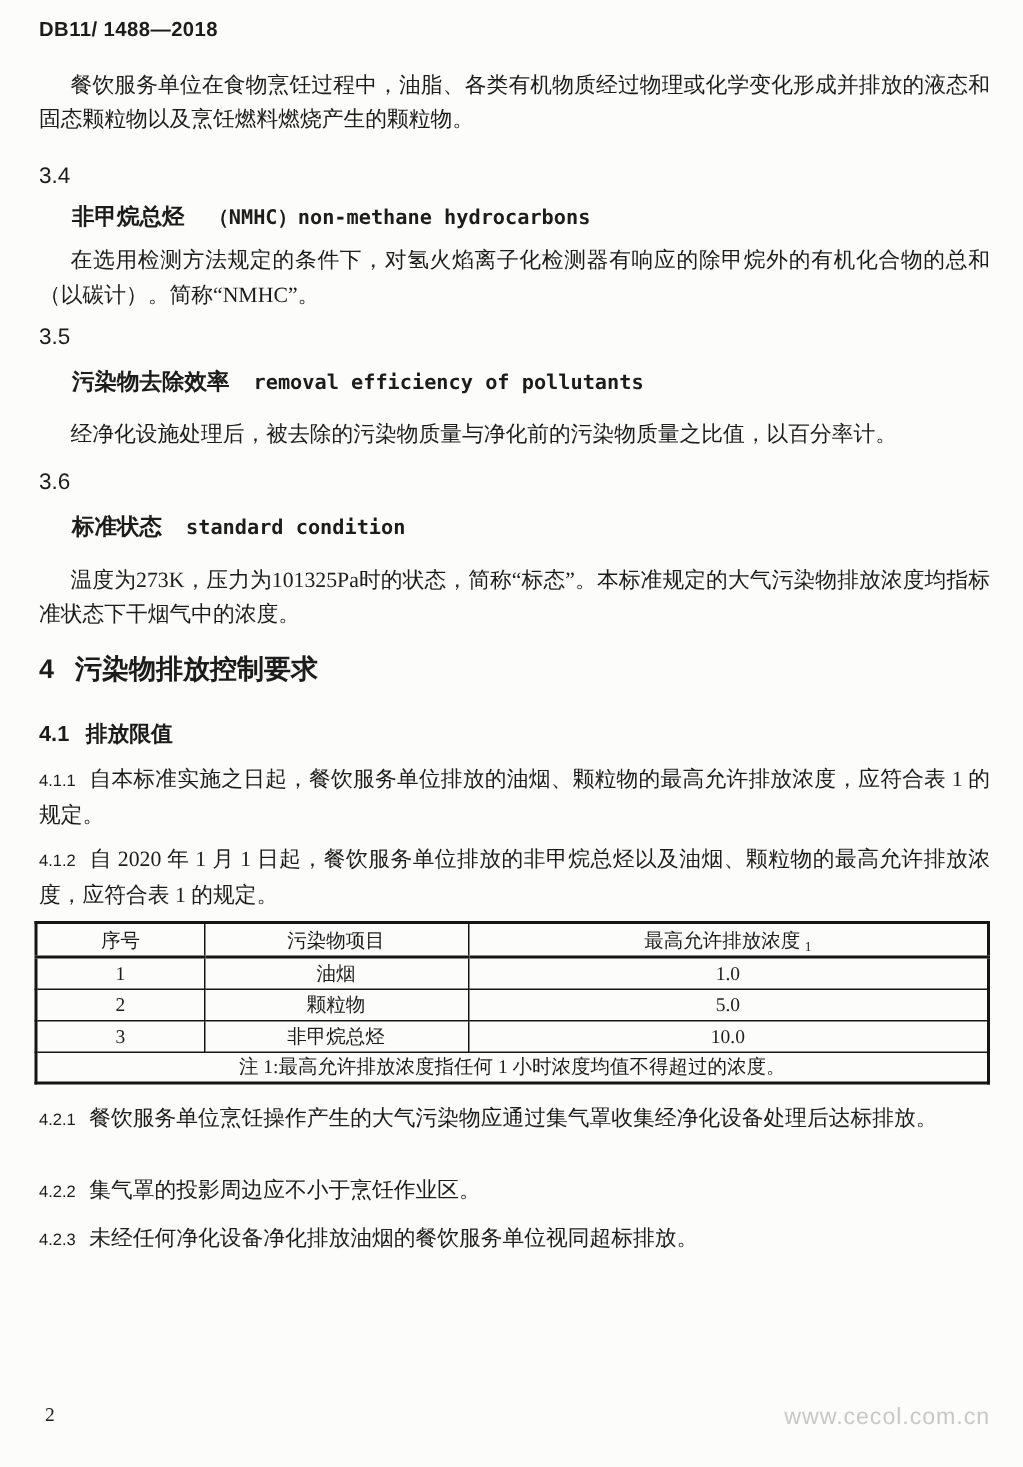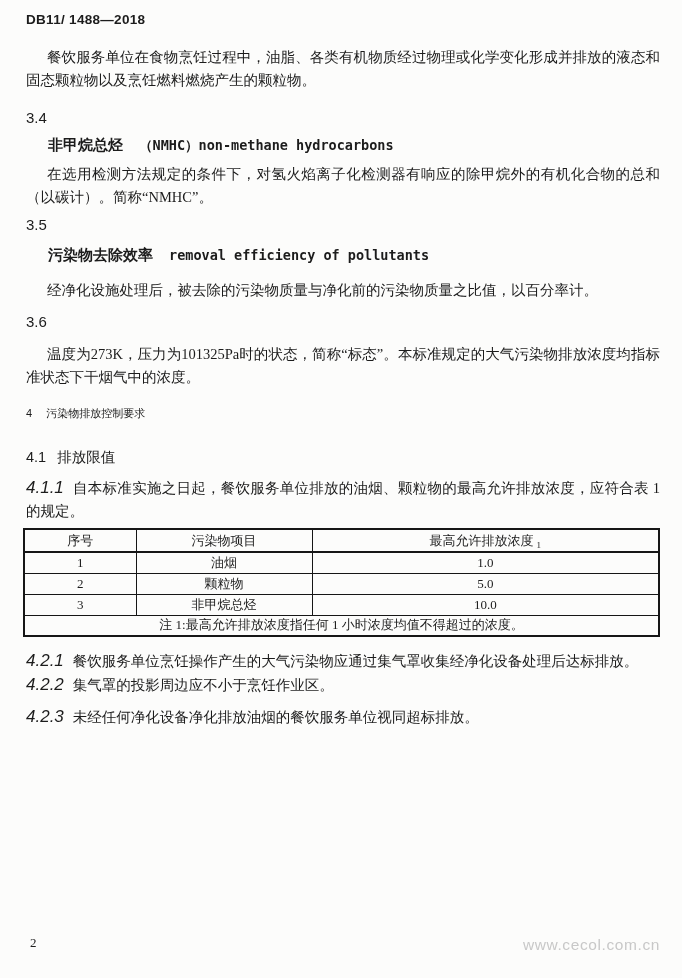--- a/index.html
+++ b/index.html
@@ -44,40 +44,39 @@
   }
   .term-en {
     font-family:"DejaVu Sans Mono","Liberation Mono",monospace;
     font-weight:600;
     font-size:13.5px;
     margin-left:16px;
   }
   .def { margin-top:14px; }
   .h4 {
     font-family:"Liberation Sans","DejaVu Sans",sans-serif;
-    font-weight:400;
-    font-size:11px;
+    font-weight:700;
+    font-size:18px;
     line-height:20px;
     margin-top:14px;
   }
   .h4 .h-num { margin-right:14px; }
   .h-sub {
     font-family:"Liberation Sans","DejaVu Sans",sans-serif;
-    font-weight:400;
+    font-weight:700;
     font-size:14.5px;
     line-height:18px;
   }
   .h-sub .h-num { margin-right:11px; }
   .clause { margin-top:10px; }
   .clause-num {
     font-family:"Liberation Sans","DejaVu Sans",sans-serif;
-    font-size:17px;
+    font-size:11px;
     font-weight:500;
     margin-right:9px;
-    font-style:italic;
   }
   .tbl-caption {
     text-align:center;
     font-family:"Liberation Sans","DejaVu Sans",sans-serif;
     font-weight:700;
     font-size:14.5px;
     line-height:18px;
     margin-top:13px;
   }
   .tbl-caption .cap-title { margin-left:24px; }
@@ -108,21 +107,21 @@
   .col-1 { width:112px; }
   .col-2 { width:176px; }
   .col-3 { width:347px; }
   td.note-cell {
     text-align:left;
     height:25px;
     padding:3px 4px 4px 6px;
     border-top:2px solid #161616;
   }
   sub.hdr-sub { font-size:9px; vertical-align:-3px; margin-left:3px; }
-  .sect42 .clause { margin-top:0; }
+  .sect42 .clause { margin-top:24px; }
   .page-num {
     position:absolute;
     left:30px; top:935px;
     font-size:13px;
   }
   .watermark {
     position:absolute;
     right:22px; top:936px;
     font-family:"Liberation Sans","DejaVu Sans",sans-serif;
     font-weight:400;
@@ -152,32 +151,38 @@
   </div>
   <p class="p indent def" style="margin-top:8px;">在选用检测方法规定的条件下，对氢火焰离子化检测器有响应的除甲烷外的有机化合物的总和（以碳计）。简称“NMHC”。</p>
 
   <div class="sec-num">3.5</div>
   <div class="term-line">
     <span class="term-zh">污染物去除效率</span><span class="term-en">removal efficiency of pollutants</span>
   </div>
   <p class="p indent def">经净化设施处理后，被去除的污染物质量与净化前的污染物质量之比值，以百分率计。</p>
 
   <div class="sec-num mt12" style="margin-top:12px;">3.6</div>
+  <div class="term-line">
+    <span class="term-zh">标准状态</span><span class="term-en">standard condition</span>
+  </div>
   <p class="p indent def">温度为273K，压力为101325Pa时的状态，简称“标态”。本标准规定的大气污染物排放浓度均指标准状态下干烟气中的浓度。</p>
 
   <div class="h4">
     <span class="h-num">4</span><span>污染物排放控制要求</span>
   </div>
 
   <div class="h-sub mt25">
     <span class="h-num">4.1</span><span>排放限值</span>
   </div>
 
   <p class="p clause">
     <span class="clause-num">4.1.1</span><span>自本标准实施之日起，餐饮服务单位排放的油烟、颗粒物的最高允许排放浓度，应符合表 1 的规定。</span>
+  </p>
+  <p class="p clause mt6" style="margin-top:6px;">
+    <span class="clause-num">4.1.2</span><span>自 2020 年 1 月 1 日起，餐饮服务单位排放的非甲烷总烃以及油烟、颗粒物的最高允许排放浓度，应符合表 1 的规定。</span>
   </p>
 
 
   <table class="tbl">
     <thead>
       <tr>
         <th class="col-1">序号</th>
         <th class="col-2">污染物项目</th>
         <th class="col-3">
           <span>最高允许排放浓度</span><sub class="hdr-sub">1</sub>

